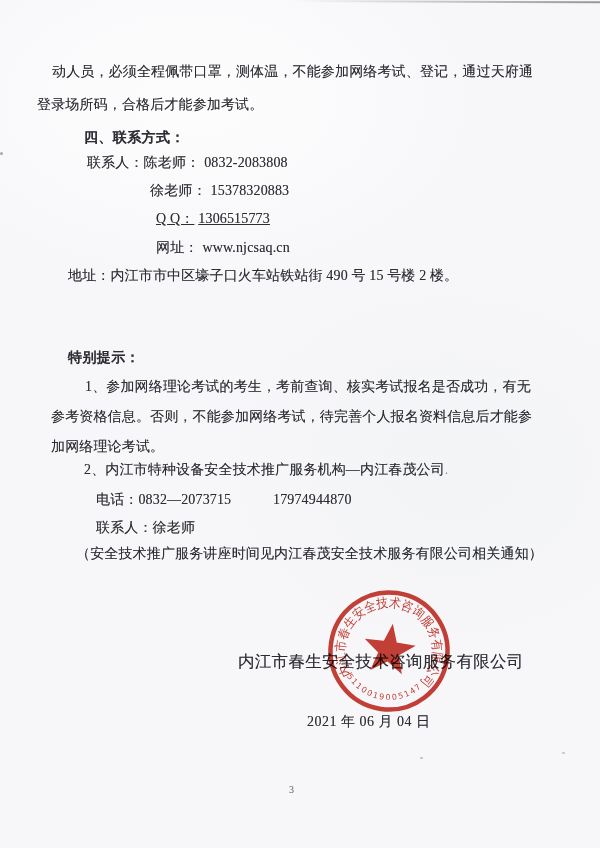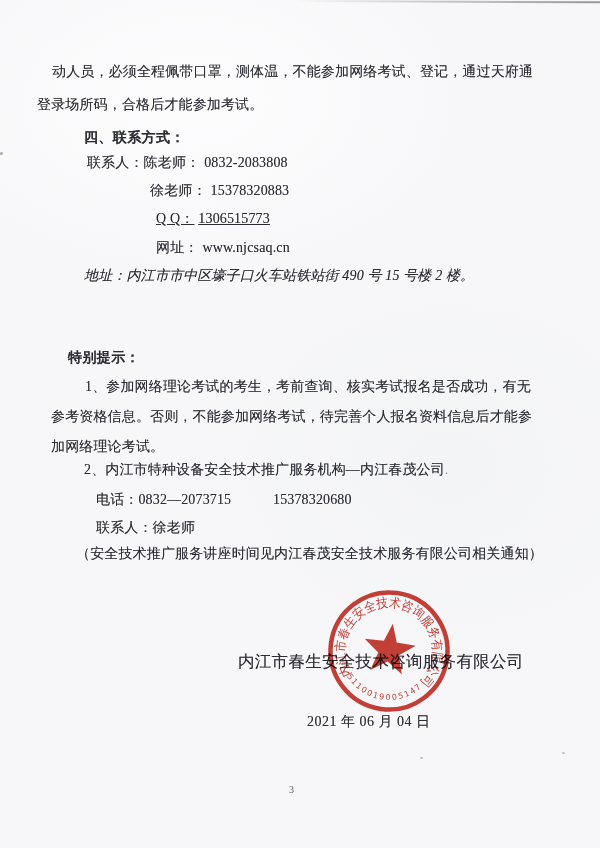--- a/index.html
+++ b/index.html
@@ -75,31 +75,31 @@
 <div class="line heading" style="left:84px; top:127px;">四、联系方式：</div>
 
 <div class="line" style="left:87px; top:153px;"><span>联系人：</span><span>陈老师：</span><span class="num-gap">0832-2083808</span></div>
 
 <div class="line" style="left:150px; top:181px;"><span>徐老师：</span><span class="num-gap">15378320883</span></div>
 
 <div class="line" style="left:156px; top:209px;text-decoration:underline;"><span>Q Q：</span><span class="num-gap">1306515773</span></div>
 
 <div class="line" style="left:156px; top:238px;"><span>网址：</span><span class="num-gap">www.njcsaq.cn</span></div>
 
-<div class="line" style="left:84px; top:266px;font-style:italic;"><span>地址：</span><span>内江市市中区壕子口火车站铁站街 490 号 15 号楼 2 楼。</span></div>
+<div class="line" style="left:68px; top:266px;"><span>地址：</span><span>内江市市中区壕子口火车站铁站街 490 号 15 号楼 2 楼。</span></div>
 
 <div class="line heading" style="left:68px; top:347px;">特别提示：</div>
 
 <div class="line" style="left:85px; top:377px;">1、参加网络理论考试的考生，考前查询、核实考试报名是否成功，有无</div>
 <div class="line" style="left:51px; top:407px;font-family:Liberation Serif, serif;">参考资格信息。否则，不能参加网络考试，待完善个人报名资料信息后才能参</div>
 <div class="line" style="left:51px; top:437px;">加网络理论考试。</div>
 
 <div class="line" style="left:84px; top:460px;"><span>2、内江市特种设备安全技术推广服务机构—内江春茂公司</span><span class="faint-dot">.</span></div>
 
-<div class="line" style="left:96px; top:490px;font-family:Liberation Serif, serif;"><span>电话：</span><span>0832—2073715</span><span class="tel2">15378320680</span></div>
+<div class="line" style="left:96px; top:490px;font-family:Liberation Serif, serif;"><span>电话：</span><span>0832—2073715</span><span class="tel2">17974944870</span></div>
 
 <div class="line" style="left:96px; top:518px;"><span>联系人：</span><span>徐老师</span></div>
 
 <div class="line" style="left:76px; top:544px;">（安全技术推广服务讲座时间见内江春茂安全技术服务有限公司相关通知）</div>
 
 <div class="line company-line" style="left:238px; top:652px;">内江市春生安全技术咨询服务有限公司</div>
 <div class="line date-line" style="left:307px; top:712px;">2021 年 06 月 04 日</div>
 
 <div class="seal-wrap">
   <svg width="128" height="128" viewBox="0 0 128 128">

